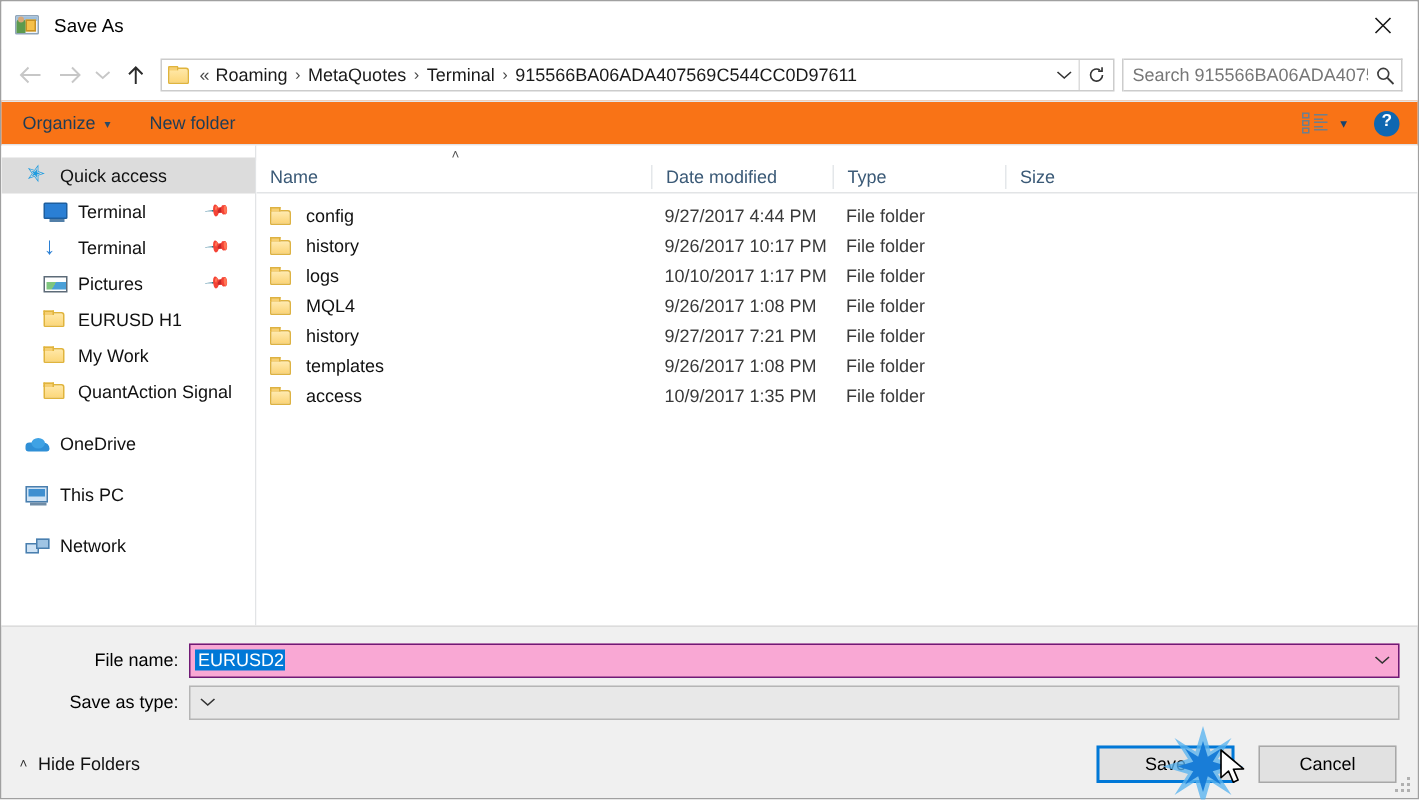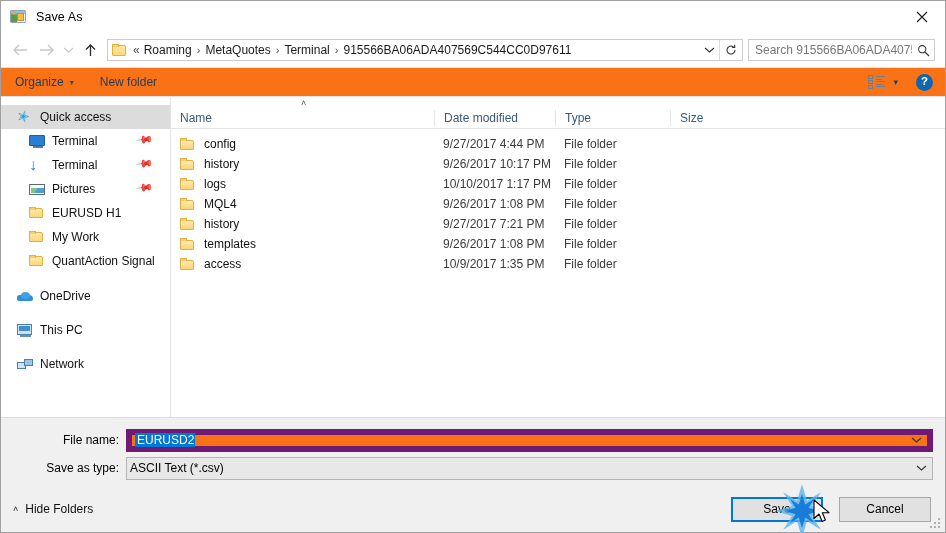--- a/index.html
+++ b/index.html
@@ -435,22 +435,22 @@
     flex: 1 1 auto;
     margin-right: 12px;
     height: 23px;
     box-sizing: border-box;
     display: flex;
     align-items: center;
     position: relative;
     min-width: 0;
   }
   .combo.name {
-    background: #f97316;
-    border: 6px solid #701a75;
+    background: #f9a8d4;
+    border: 1px solid #701a75;
   }
   .combo.type {
     background: #e8e8e8;
     border: 1px solid #b5b5b5;
   }
   .combo-val {
     flex: 1 1 auto;
     padding-left: 3px;
     font-size: 12px;
     white-space: nowrap;
@@ -849,21 +849,20 @@
         <div class="combo-caret">
           <svg width="11" height="8" viewBox="0 0 11 8">
               <path d="M1 2 L5.5 6 L10 2" stroke="#333" stroke-width="1.1" fill="none"></path>
             </svg>
         </div>
       </div>
     </div>
     <div class="formrow">
       <div class="formlabel">Save as type:</div>
       <div class="combo type">
-        <div class="combo-val">ASCII Text (*.csv)</div>
         <div class="combo-caret">
           <svg width="11" height="8" viewBox="0 0 11 8">
               <path d="M1 2 L5.5 6 L10 2" stroke="#333" stroke-width="1.1" fill="none"></path>
             </svg>
         </div>
       </div>
     </div>
   </div>
 
   <div class="footer">

